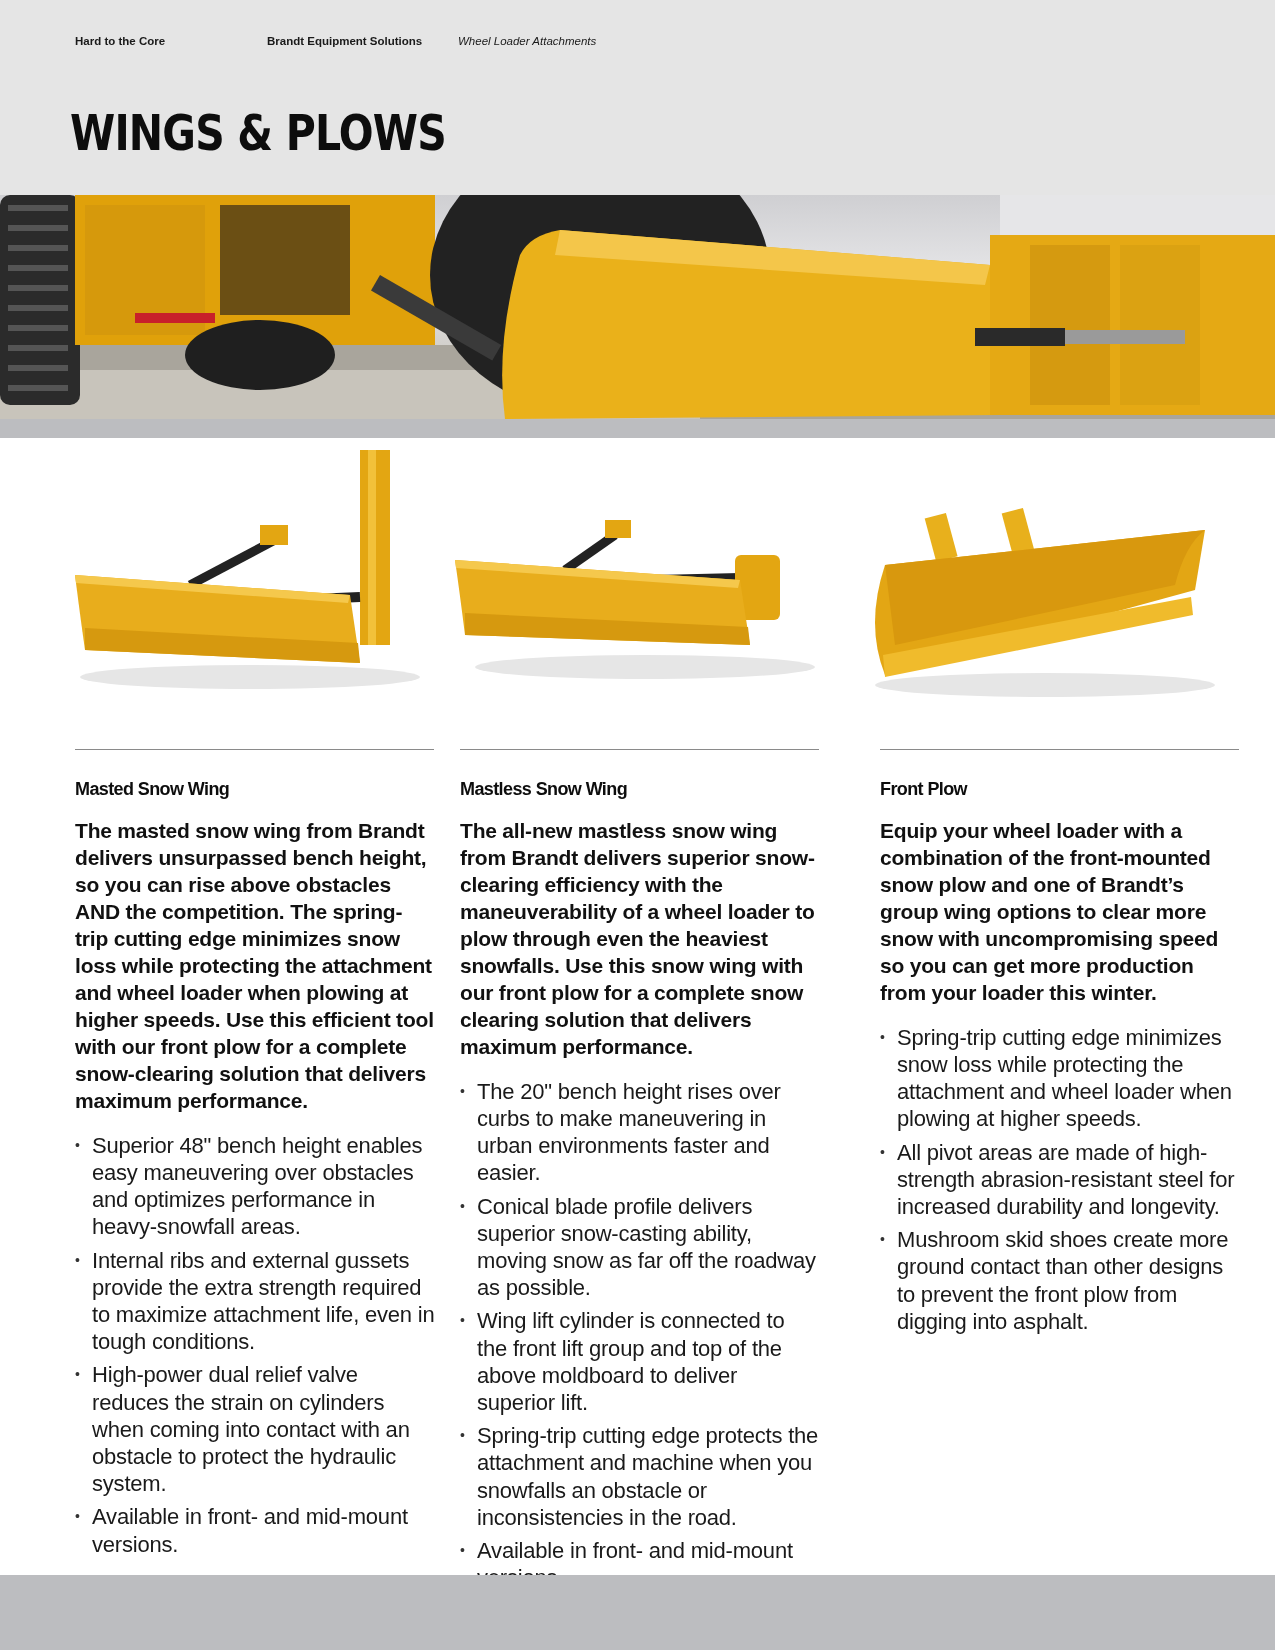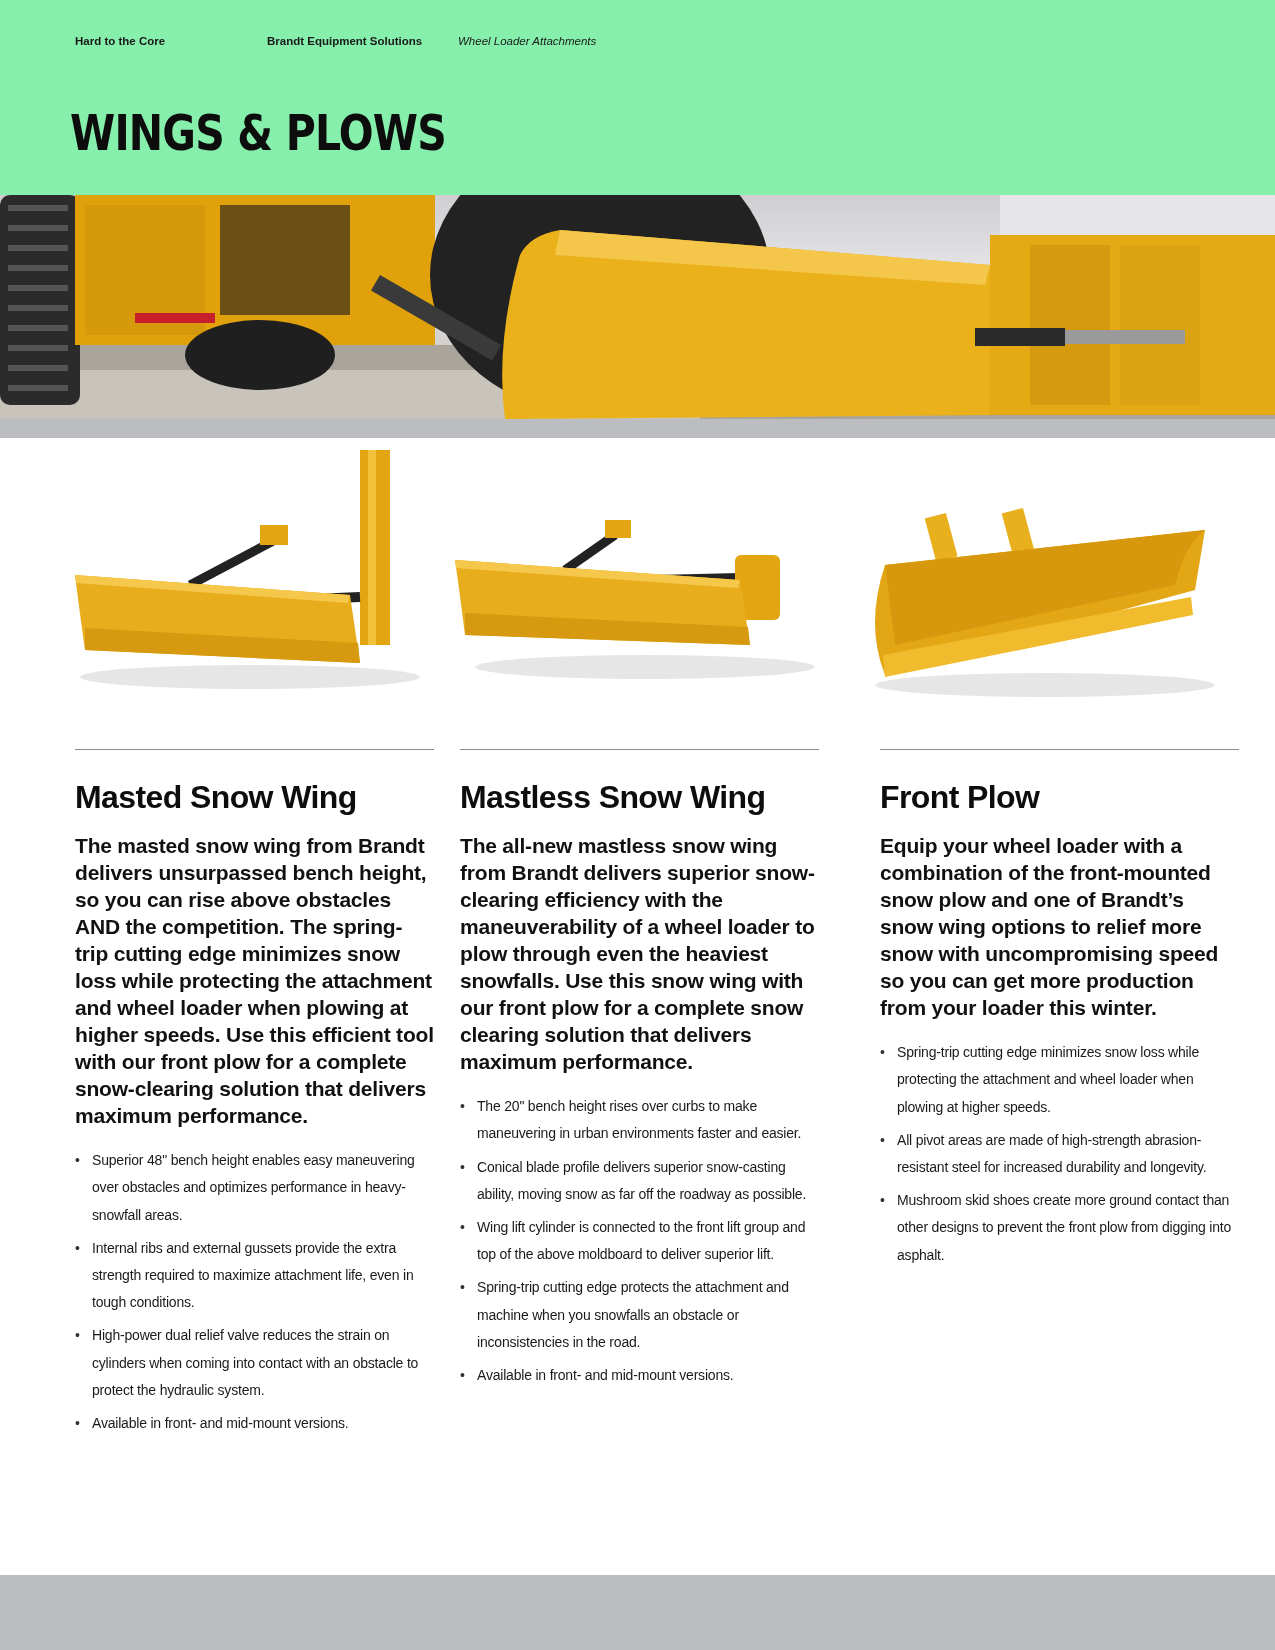--- a/index.html
+++ b/index.html
@@ -1,21 +1,21 @@
 <!DOCTYPE html>
 <html><head>
   <meta charset="utf-8">
   <style>
     * { box-sizing: border-box; margin: 0; padding: 0; }
     html, body { width: 1275px; height: 1650px; background: #ffffff; overflow: hidden; }
     body { position: relative; font-family: "Liberation Sans", "DejaVu Sans", sans-serif; color: #111; }
 
     .header {
       position: absolute; left: 0; top: 0; width: 1275px; height: 195px;
-      background: #86efac;
+      background: #e5e5e5;
     }
     .header .nav {
       position: absolute; top: 35px; left: 75px; font-size: 11.5px; color: #1a1a1a;
     }
     .header .nav span { position: absolute; white-space: nowrap; }
     .header .nav .n0 { left: 0; font-weight: bold; }
     .header .nav .n1 { left: 192px; font-weight: bold; }
     .header .nav .n2 { left: 383px; font-style: italic; }
     .header .title {
       position: absolute; left: 70px; top: 108px;
@@ -31,30 +31,30 @@
     }
     .banner svg { position: absolute; left: 0; top: 0; }
     .grey-strip { position: absolute; left: 0; top: 419px; width: 1275px; height: 19px; background: #BCBDC0; }
 
     .product-img { position: absolute; top: 445px; height: 270px; }
     .product-img svg { width: 100%; height: 100%; }
 
     .col { position: absolute; top: 749px; width: 360px; }
     .col .rule { height: 1px; background: #8a8a8a; width: 359px; }
     .col h2 {
-      margin-top: 30px; font-size: 32px; font-weight: bold; letter-spacing: -0.6px;
+      margin-top: 30px; font-size: 18px; font-weight: bold; letter-spacing: -0.6px;
       color: #0d0d0d; line-height: 1.1;
     }
     .col .intro {
       margin-top: 17px; font-size: 21px; font-weight: 600; line-height: 27px; color: #111;
       letter-spacing: -0.2px;
     }
     .col ul { list-style: none; margin-top: 18px; }
     .col li {
-      position: relative; padding-left: 17px; font-size: 14px; line-height: 27.2px;
+      position: relative; padding-left: 17px; font-size: 22px; line-height: 27.2px;
       color: #1a1a1a; margin-bottom: 6px; letter-spacing: -0.2px;
     }
     .col li::before {
       content: "•"; position: absolute; left: 0; top: 0; font-size: 14px; color: #333;
     }
 
     .footer {
       position: absolute; left: 0; top: 1575px; width: 1275px; height: 75px; background: #BCBDC0;
     }
     .footer .page-num {
@@ -178,21 +178,21 @@
     <li>Conical blade profile delivers superior snow-casting ability, moving snow as far off the roadway as possible.</li>
     <li>Wing lift cylinder is connected to the front lift group and top of the above moldboard to deliver superior lift.</li>
     <li>Spring-trip cutting edge protects the attachment and machine when you snowfalls an obstacle or inconsistencies in the road.</li>
     <li>Available in front- and mid-mount versions.</li>
   </ul>
 </div>
 
 <div class="col" style="left:880px;">
   <div class="rule"></div>
   <h2>Front Plow</h2>
-  <p class="intro">Equip your wheel loader with a combination of the front-mounted snow plow and one of Brandt’s snow wing options to relief more snow with uncompromising speed so you can get more production from your loader this winter.</p>
+  <p class="intro">Equip your wheel loader with a combination of the front-mounted snow plow and one of Brandt’s group wing options to clear more snow with uncompromising speed so you can get more production from your loader this winter.</p>
   <ul>
     <li>Spring-trip cutting edge minimizes snow loss while protecting the attachment and wheel loader when plowing at higher speeds.</li>
     <li>All pivot areas are made of high-strength abrasion-resistant steel for increased durability and longevity.</li>
     <li>Mushroom skid shoes create more ground contact than other designs to prevent the front plow from digging into asphalt.</li>
   </ul>
 </div>
 
 <div class="footer">
   <span class="page-num">6</span>
 </div>

